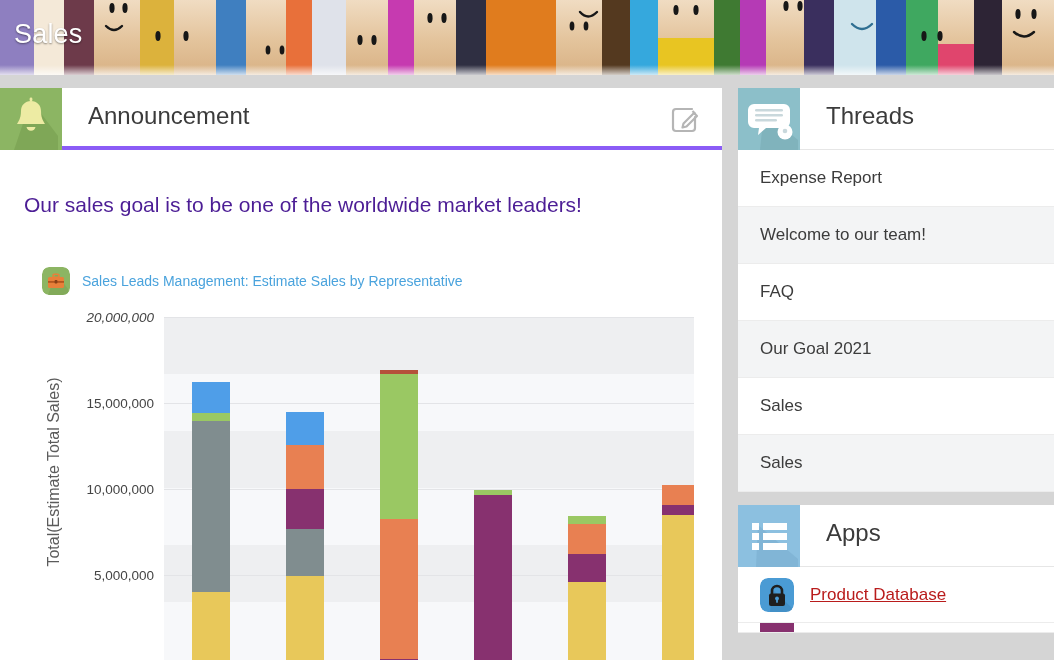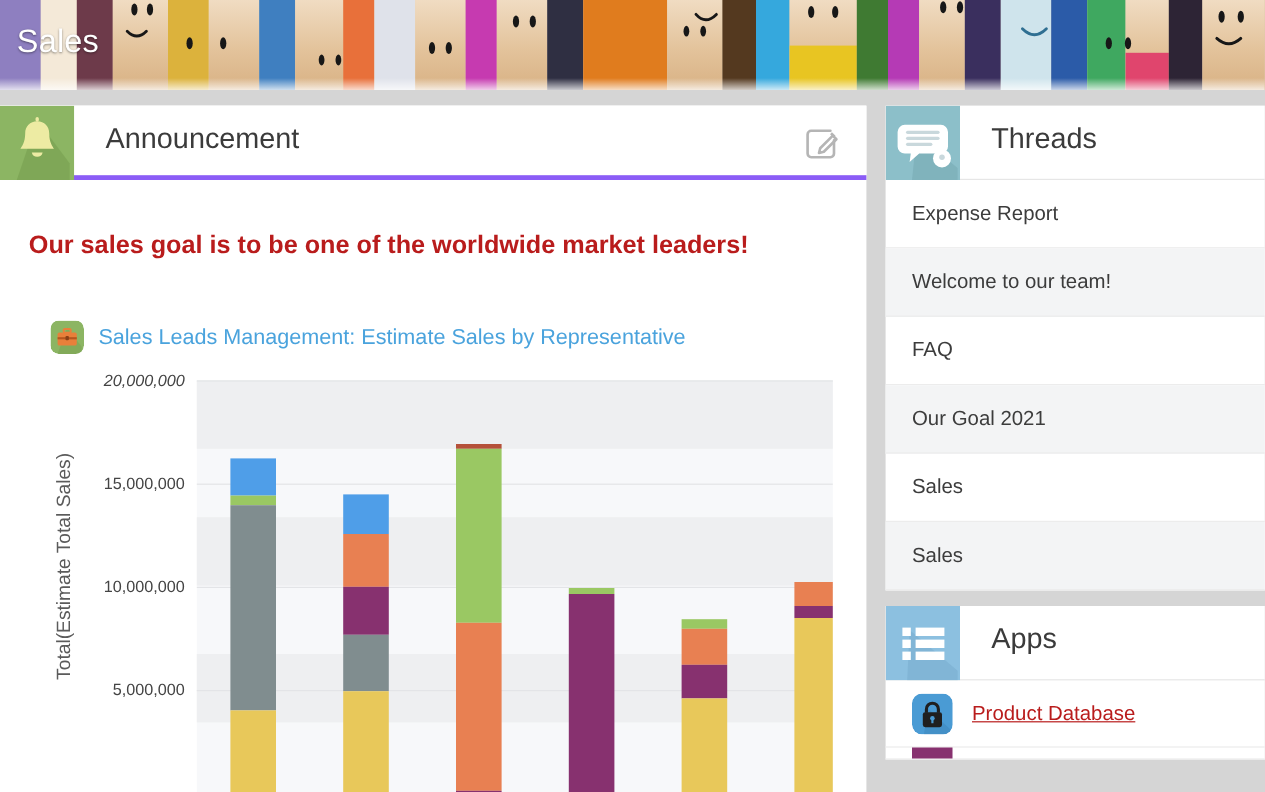--- a/index.html
+++ b/index.html
@@ -60,30 +60,30 @@
     position: absolute; left: 88px; top: 14px;
     font-size: 24px; color: #3b3b3b; font-weight: 400;
   }
   #ann-edit {
     position: absolute; right: 22px; top: 16px;
     width: 30px; height: 30px; cursor: pointer;
   }
 
   #ann-text {
     position: absolute; left: 24px; top: 105px;
-    font-size: 21px; color: #b91c1c; font-weight: 700;
+    font-size: 21px; color: #4c1d95; font-weight: 400;
   }
 
   #chart-link-row {
     position: absolute; left: 42px; top: 179px;
     display: flex; align-items: center; gap: 12px;
   }
   #chart-link-icon { width: 28px; height: 28px; border-radius: 7px; overflow: hidden; flex: none; }
   #chart-link-text {
-    font-size: 18px; color: #4aa3dd; cursor: pointer; white-space: nowrap;
+    font-size: 14px; color: #4aa3dd; cursor: pointer; white-space: nowrap;
   }
 
   
   #chart-wrap {
     position: absolute; left: 24px; top: 215px;
     width: 670px; height: 360px;
     overflow: hidden;
   }
   #chart-inner { position: relative; width: 740px; height: 360px; }
   #plot-bg {

